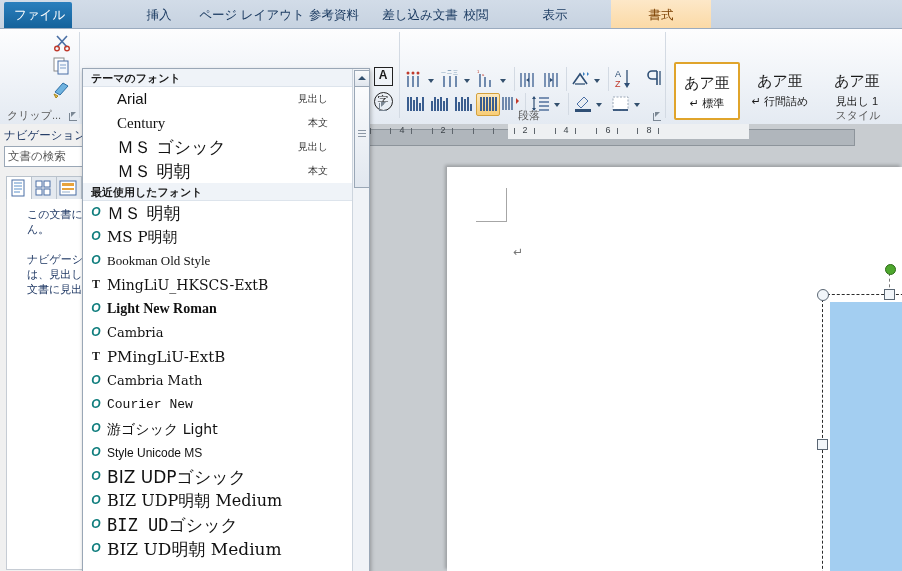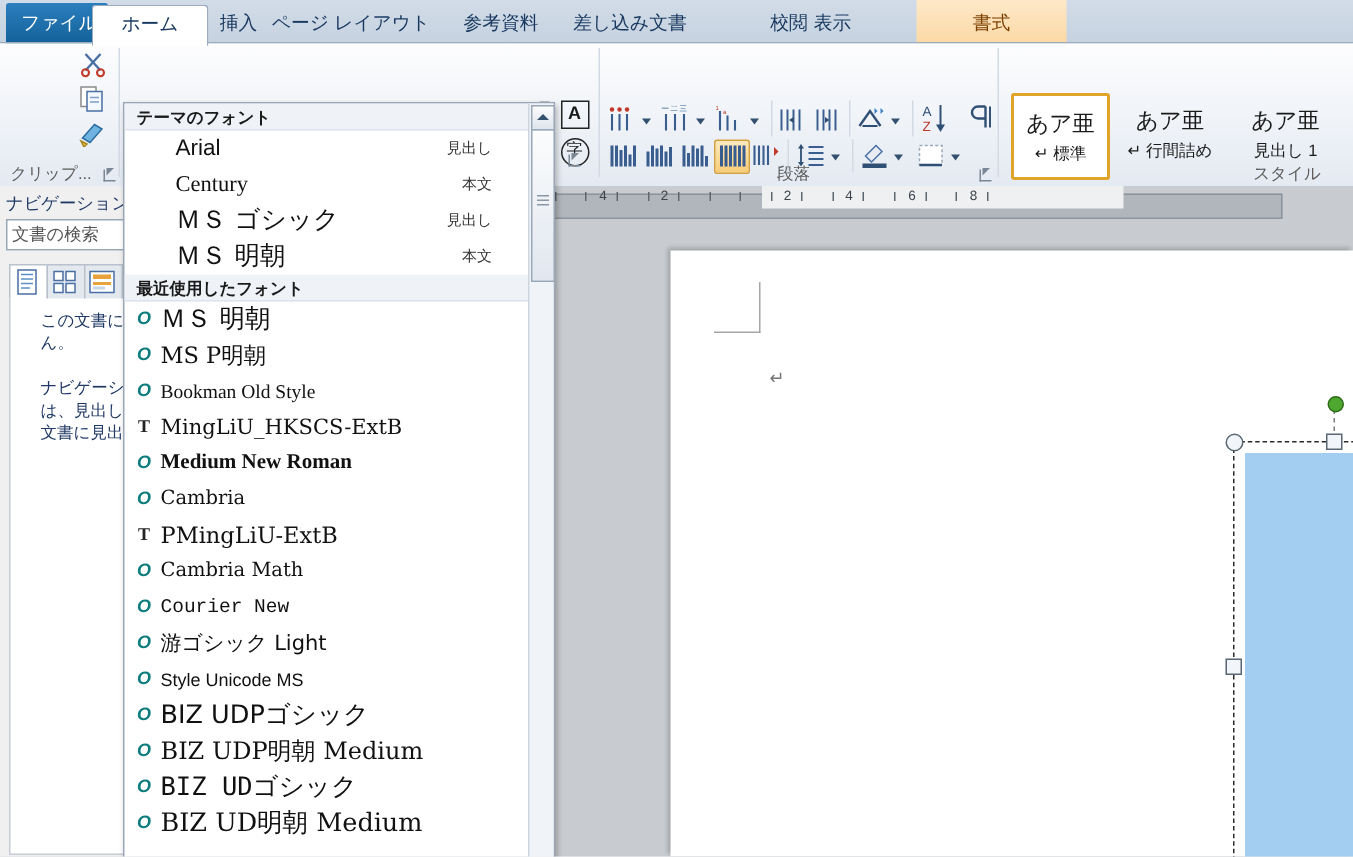--- a/index.html
+++ b/index.html
@@ -134,26 +134,25 @@
     background:linear-gradient(to bottom,#fbfcfd,#e1e7ef);border:1px solid #9aa7b6;}
   #fd-thumb i{position:absolute;left:3px;top:46px;width:8px;height:1px;background:#8b97a5;
     box-shadow:0 3px 0 #8b97a5,0 -3px 0 #8b97a5;}
 </style>
 </head>
 <body>
 
 <div id="tabbar" class="nosel">
   <div class="tab ctxbg" style="left:611px;width:80px;"></div>
   <div class="tab file" style="left:4px;width:48px;">ファイル</div>
-  <div class="tab active" style="left:61px;width:56px;">ホーム</div>
   <div class="tab" style="left:127px;width:44px;">挿入</div>
-  <div class="tab" style="left:170px;width:108px;">ページ レイアウト</div>
+  <div class="tab" style="left:188px;width:108px;">ページ レイアウト</div>
   <div class="tab" style="left:289px;width:70px;">参考資料</div>
   <div class="tab" style="left:364px;width:92px;">差し込み文書</div>
-  <div class="tab" style="left:492px;width:48px;">校閲</div>
+  <div class="tab" style="left:442px;width:48px;">校閲</div>
   <div class="tab" style="left:521px;width:48px;">表示</div>
   <div class="tab ctx" style="left:618px;width:66px;">書式</div>
 </div>
 
 <div id="ribbon" class="nosel">
 
 
   <div class="mini-ic" style="left:52px;top:4px;">
     <svg width="20" height="19" viewBox="0 0 20 19">
       <line x1="5" y1="14" x2="15" y2="3" stroke="#4a6fa5" stroke-width="1.6"></line>
@@ -568,21 +567,21 @@
       <div class="fd-row">
         <div class="fd-ic">O</div>
         <div class="fd-name" style="font-family: &quot;Liberation Serif&quot;, serif; font-size: 13px; line-height: 22px;">Bookman Old Style</div>
       </div>
       <div class="fd-row">
         <div class="fd-ic tt">T</div>
         <div class="fd-name" style="font-family: &quot;DejaVu Serif&quot;, serif; font-size: 14px; line-height: 22px;">MingLiU_HKSCS-ExtB</div>
       </div>
       <div class="fd-row">
         <div class="fd-ic">O</div>
-        <div class="fd-name" style="font-family: &quot;Liberation Serif&quot;, serif; font-size: 14px; line-height: 22px; font-weight: bold;">Medium New Roman</div>
+        <div class="fd-name" style="font-family: &quot;Liberation Serif&quot;, serif; font-size: 14px; line-height: 22px; font-weight: bold;">Light New Roman</div>
       </div>
       <div class="fd-row">
         <div class="fd-ic">O</div>
         <div class="fd-name" style="font-family: &quot;DejaVu Serif&quot;, serif; font-size: 13px; line-height: 22px;">Cambria</div>
       </div>
       <div class="fd-row">
         <div class="fd-ic tt">T</div>
         <div class="fd-name" style="font-family: &quot;DejaVu Serif&quot;, serif; font-size: 15px; line-height: 22px;">PMingLiU-ExtB</div>
       </div>
       <div class="fd-row">

